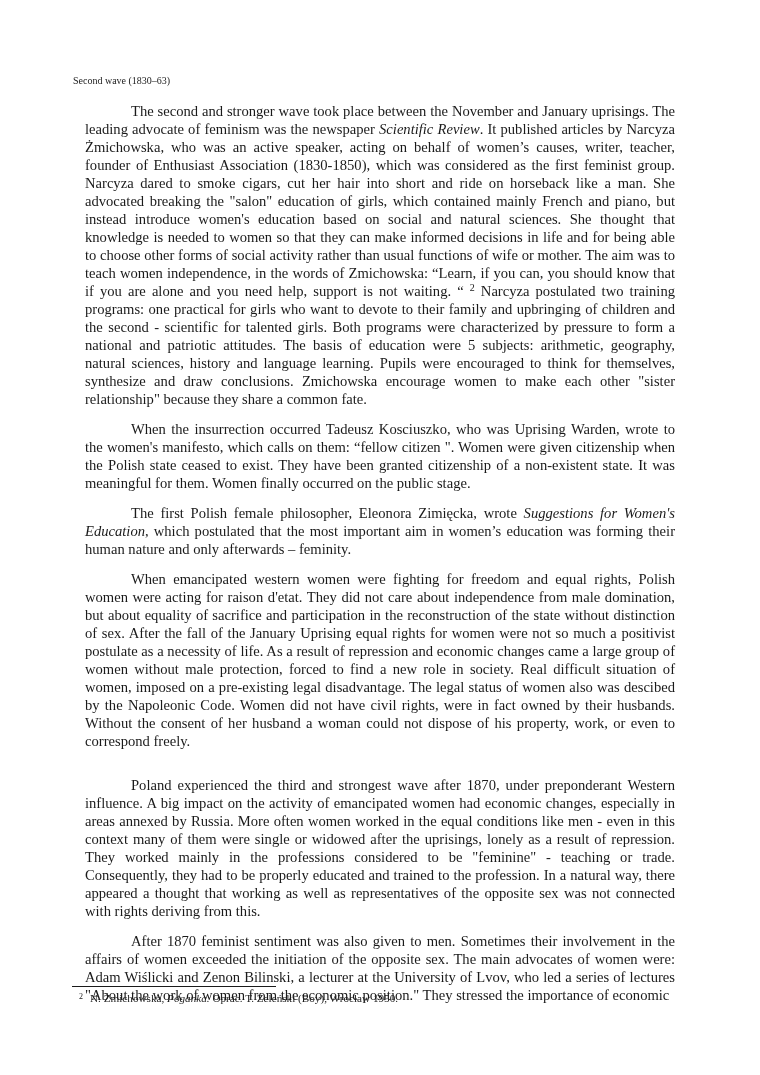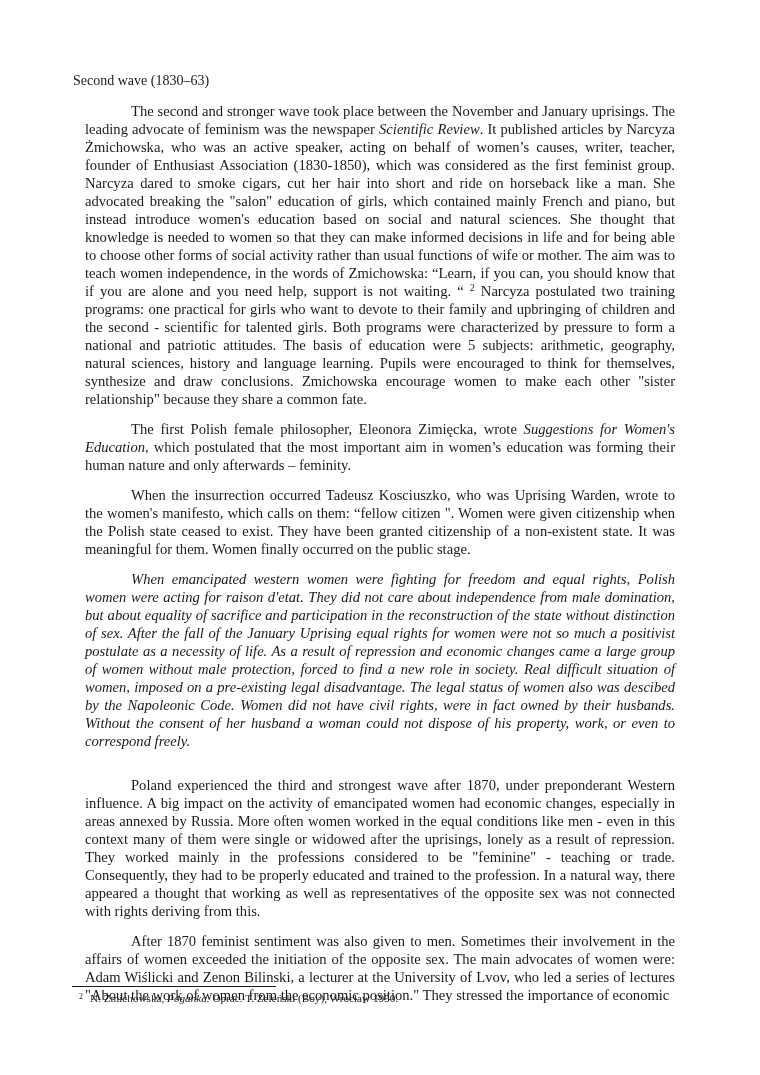--- a/index.html
+++ b/index.html
@@ -19,30 +19,30 @@
       position: absolute;
       left: 73px;
       top: 72px;
       width: 614px;
       font-size: 14.6px;
       line-height: 18px;
     }
     .heading {
       margin: 0 0 8px 0;
       font-weight: normal;
-      font-size: 14px;
+      font-size: 10px;
       text-align: left;
     }
     .para {
       margin: 12px;
       text-align: justify;
       text-indent: 46px;
     }
     .gap { margin-bottom: 8px; }
-    .gap-lg { margin-bottom: 26px; font-style: italic; }
+    .gap-lg { margin-bottom: 26px; }
     sup { font-size: 10px; line-height: 0; vertical-align: 5px; }
     .footnote-rule {
       position: absolute;
       left: 72px;
       top: 986px;
       width: 204px;
       height: 0;
       border-top: 1px solid #1a1a1a;
     }
     .footnote {
@@ -63,23 +63,23 @@
   </style>
 </head>
 <body>
 
 <div class="page">
 
   <div class="heading">Second wave (1830–63)</div>
 
   <p class="para gap"><span>The second and stronger wave took place between the November and January uprisings. The leading advocate of feminism was the newspaper </span><em>Scientific Review</em><span>. It published articles by Narcyza Żmichowska, who  was  an active speaker, acting on behalf of women’s causes, writer, teacher, founder of Enthusiast Association (1830-1850), which was considered as the first feminist group. Narcyza dared to smoke cigars, cut her hair into short and ride on horseback like a man. She advocated breaking the "salon" education of girls, which contained mainly French and piano, but instead introduce women's education based on social and natural sciences. She thought that knowledge is needed to women so that they can make informed decisions in life and for being able to choose other forms of social activity rather than usual functions of wife or mother. The aim was to teach women independence, in the words of Zmichowska: “Learn, if you can, you should know that if you are alone and you need help, support is not waiting. “ </span><sup>2</sup><span> Narcyza postulated two training programs: one practical for girls who want to devote to their family and upbringing of children and the second - scientific for talented girls. Both programs were characterized by pressure to form a national and patriotic attitudes. The basis of education were 5 subjects: arithmetic, geography, natural sciences, history and language learning. Pupils were encouraged to think for themselves, synthesize and draw conclusions. Zmichowska encourage women to make each other "sister relationship" because they share a common fate.</span></p>
 
+  <p class="para">When the insurrection occurred Tadeusz Kosciuszko, who was Uprising Warden,  wrote to the women's manifesto, which calls on them: “fellow citizen ". Women were given citizenship when the Polish state ceased to exist. They have been granted citizenship of a non-existent state. It was meaningful for them. Women finally occurred on the public stage.</p>
+
   <p class="para gap"><span>The first Polish female philosopher, Eleonora Zimięcka, wrote </span><em>Suggestions for Women's Education</em><span>, which postulated that the most important aim in women’s education was forming their human nature and only afterwards – feminity.</span></p>
-
-  <p class="para">When the insurrection occurred Tadeusz Kosciuszko, who was Uprising Warden,  wrote to the women's manifesto, which calls on them: “fellow citizen ". Women were given citizenship when the Polish state ceased to exist. They have been granted citizenship of a non-existent state. It was meaningful for them. Women finally occurred on the public stage.</p>
 
   <p class="para gap-lg">When emancipated western women were fighting for freedom and equal rights, Polish women were acting for raison d'etat.  They did not care about independence from male domination, but about equality of sacrifice and participation in the reconstruction of the state without distinction of sex. After the fall of the January Uprising equal rights for women were not so much a positivist postulate as a necessity of life. As a result of repression and economic changes came a large group of women without male protection, forced to find a new role in society. Real difficult situation of women, imposed on a pre-existing legal disadvantage. The legal status of women also was descibed by the Napoleonic Code. Women did not have civil rights, were in fact owned by their husbands. Without the consent of her husband a woman could not dispose of his property, work, or even to correspond freely.</p>
 
 
   <p class="para gap">Poland experienced the third and strongest wave after 1870, under preponderant Western influence. A big impact on the activity of emancipated women had economic changes, especially in areas annexed by Russia.  More often women worked in the equal conditions like men - even in this context many of them were single or widowed after the uprisings, lonely as a result of repression. They worked mainly in the professions considered to be "feminine" - teaching or trade. Consequently, they had to be properly educated and trained to the profession. In a natural way, there appeared a thought that working as well as representatives of the opposite sex was not connected with rights deriving from this.</p>
 
   <p class="para">After 1870 feminist sentiment was also given to men. Sometimes their involvement in the affairs of women exceeded the initiation of the opposite sex.  The main advocates of women were: Adam Wiślicki and Zenon Bilinski, a lecturer at the University of Lvov, who led a series of lectures "About the work of women from the economic position." They stressed the importance of economic</p>
 
 </div>
 

